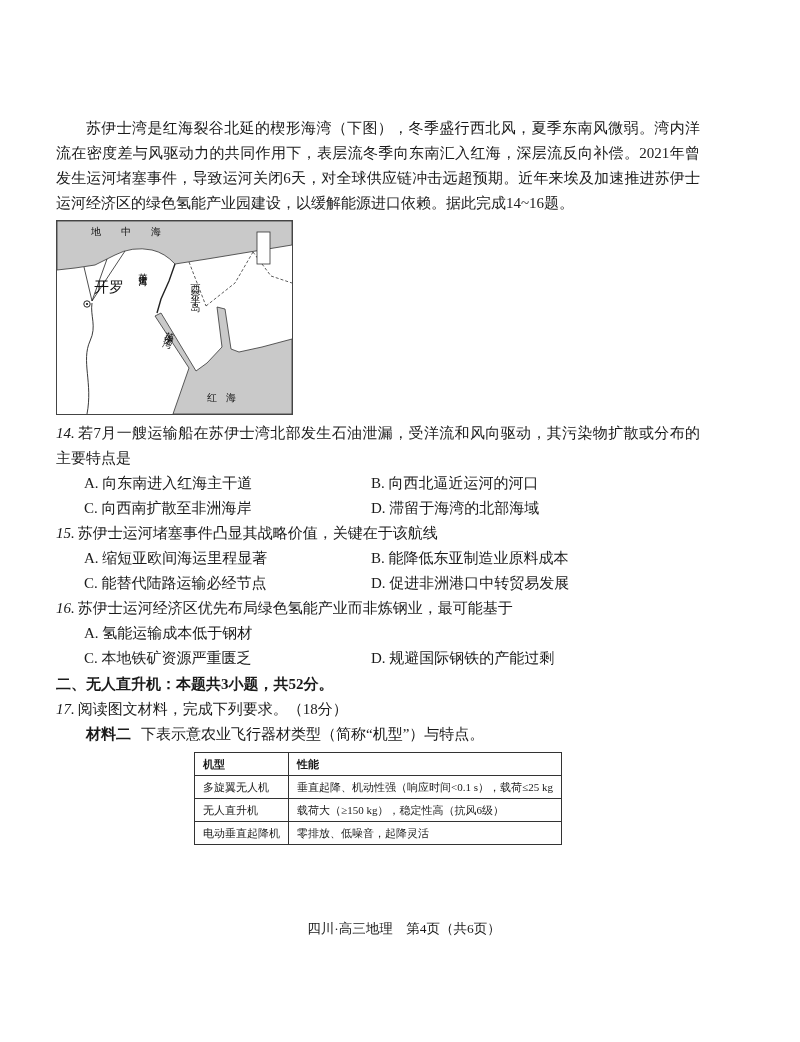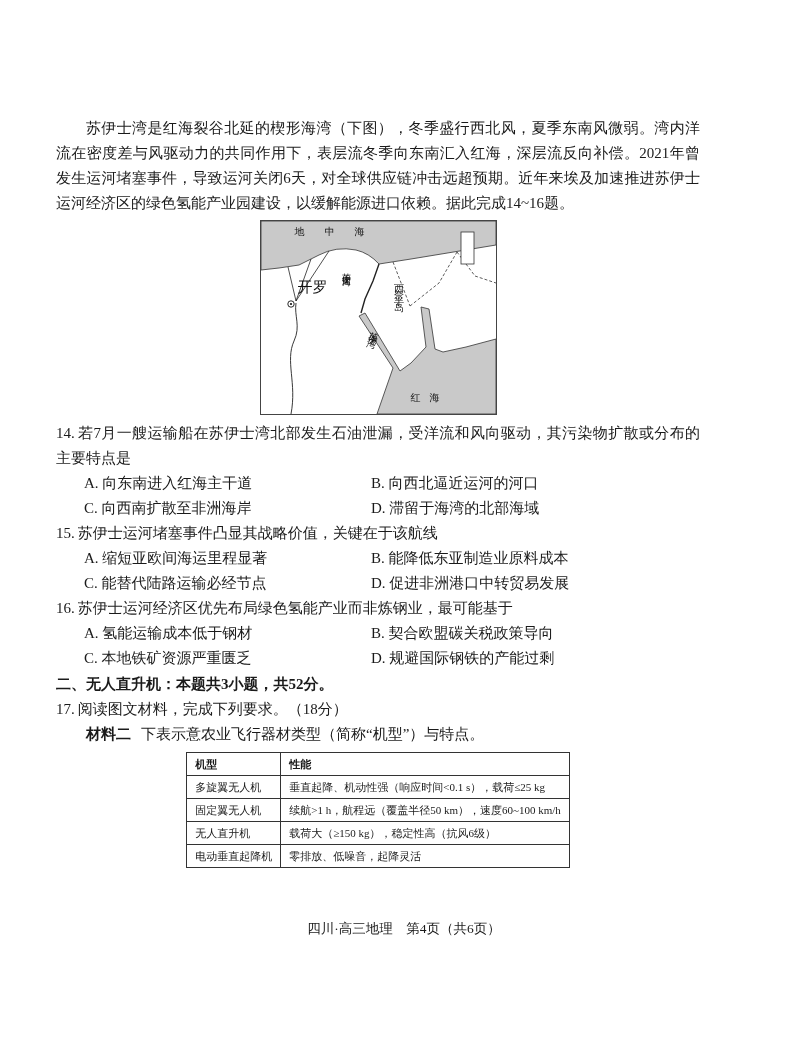--- a/index.html
+++ b/index.html
@@ -7,34 +7,34 @@
     width:800px;height:1000px;box-sizing:border-box;
     padding:116px 100px 0 56px;position:relative;
     font-family:"Liberation Serif","DejaVu Serif",serif;
     font-size:15px;color:#1a1a1a;background:#ffffff;overflow:hidden;
   }
   p{margin:0;}
   .para{line-height:25px;text-align:justify;}
   .indent{text-indent:2em;}
   .matlabel{font-weight:bold;margin-right:10px;}
   
-  .map-wrap{display:flex;justify-content:center;margin:4px 0 6px 0;}
+  .map-wrap{display:flex;margin:4px 0 6px 0;}
   .map-box{position:relative;width:235px;height:193px;border:1px solid #444;background:#fff;}
   .map-box svg{position:absolute;left:0;top:0;}
   .mlabel{position:absolute;font-size:10px;color:#111;line-height:11px;white-space:nowrap;}
   .vlabel{writing-mode:vertical-rl;text-orientation:upright;}
   .lbl-med{left:34px;top:5px;letter-spacing:20px;}
   .lbl-cairo{left:37px;top:61px;font-size:15px;}
   .lbl-canal{left:80px;top:45px;font-size:9px;letter-spacing:1px;}
   .lbl-sinai{left:133px;top:55px;letter-spacing:6px;}
   .lbl-gulf{left:110px;top:104px;font-size:9.5px;letter-spacing:2px;transform:rotate(16deg);transform-origin:top center;}
   .lbl-red{left:150px;top:171px;letter-spacing:9px;}
   
   .stem{line-height:25px;text-align:justify;}
-  .qnum{margin-right:3px;}
+  .qnum{margin-right:3px;font-style:italic;}
   .opt-row{display:flex;padding-left:28px;line-height:25px;}
   .opt-a{width:287px;flex:0 0 287px;}
   .opt-b{flex:1;}
   .section-title{font-weight:bold;line-height:26px;}
   
   .tbl-wrap{display:flex;justify-content:center;margin-top:5px;}
   table.spec{border-collapse:collapse;font-size:11px;line-height:14px;}
   table.spec th,table.spec td{
     border:1px solid #333;padding:4px 8px;text-align:left;white-space:nowrap;
     font-weight:normal;
@@ -103,21 +103,20 @@
     <div class="opt-row">
       <span class="opt-a">C. 能替代陆路运输必经节点</span>
       <span class="opt-b">D. 促进非洲港口中转贸易发展</span>
     </div>
   </div>
 
   <div>
     <p class="stem"><span class="qnum">16.</span><span>苏伊士运河经济区优先布局绿色氢能产业而非炼钢业，最可能基于</span></p>
     <div class="opt-row">
       <span class="opt-a">A. 氢能运输成本低于钢材</span>
-      <span class="opt-b">B. 契合欧盟碳关税政策导向</span>
     </div>
     <div class="opt-row">
       <span class="opt-a">C. 本地铁矿资源严重匮乏</span>
       <span class="opt-b">D. 规避国际钢铁的产能过剩</span>
     </div>
   </div>
 
   <p class="section-title">二、无人直升机：本题共3小题，共52分。</p>
 
   <div>
@@ -131,24 +130,20 @@
             <th>机型</th>
             <th>性能</th>
           </tr>
         </thead>
         <tbody>
           <tr>
             <td>多旋翼无人机</td>
             <td>垂直起降、机动性强（响应时间&lt;0.1 s），载荷≤25 kg</td>
           </tr>
           <tr>
-            <td>固定翼无人机</td>
-            <td>续航&gt;1 h，航程远（覆盖半径50 km），速度60~100 km/h</td>
-          </tr>
-          <tr>
             <td>无人直升机</td>
             <td>载荷大（≥150 kg），稳定性高（抗风6级）</td>
           </tr>
           <tr>
             <td>电动垂直起降机</td>
             <td>零排放、低噪音，起降灵活</td>
           </tr>
         </tbody>
       </table>
     </div>

